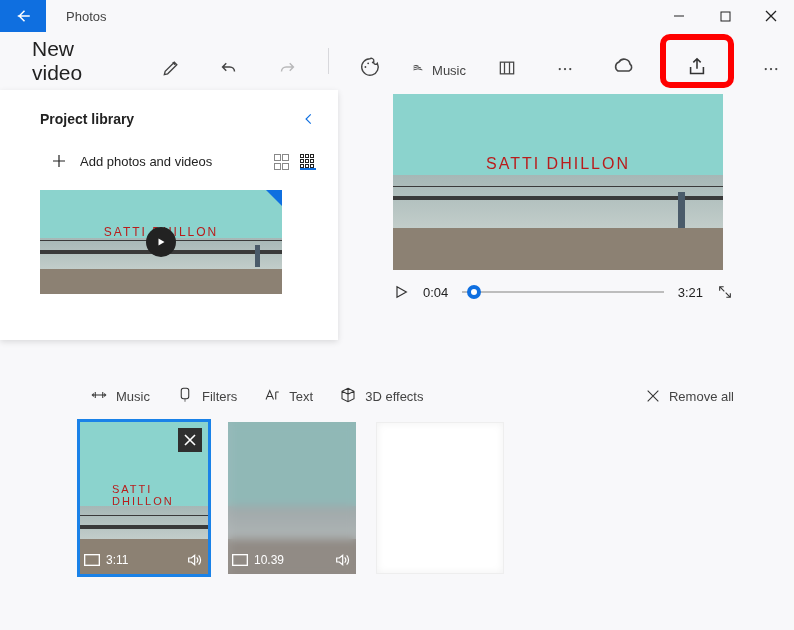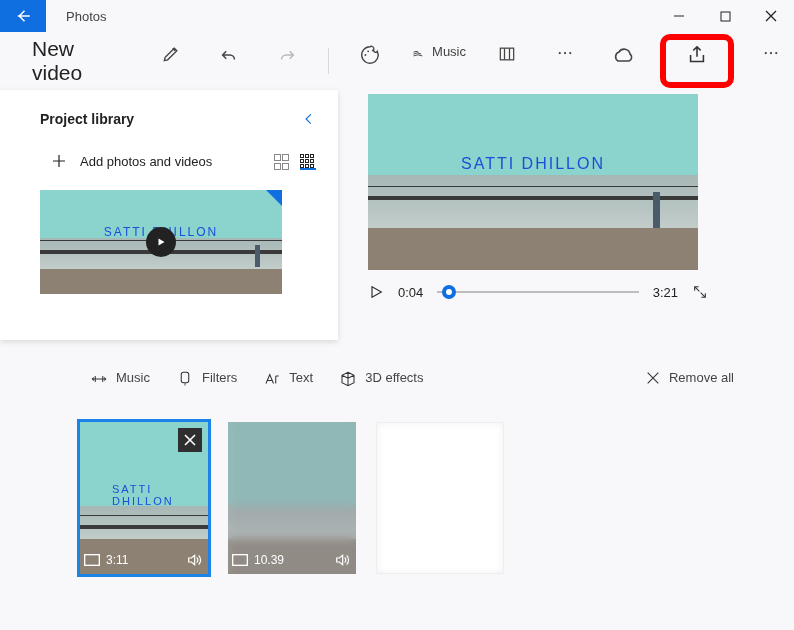--- a/index.html
+++ b/index.html
@@ -4,45 +4,45 @@
 <style>
   * { box-sizing: border-box; margin: 0; padding: 0; font-family: "Segoe UI", Arial, sans-serif; }
   body { width: 794px; height: 630px; background: #f8f8fa; overflow: hidden; font-size: 13px; color: #222; }
   .titlebar { height: 32px; display: flex; align-items: center; }
   .back { width: 46px; height: 100%; background: #0f6fe0; display:flex; align-items:center; justify-content:center; color:#fff; }
   .titlebar-title { margin-left: 20px; font-size: 13px; color:#444; flex:1; }
   .win-controls { display:flex; }
   .win-btn { width: 46px; height: 32px; display:flex; align-items:center; justify-content:center; }
   .toolbar { height: 58px; display:flex; align-items:center; padding-left: 32px; gap: 24px; }
   .title-main { font-size: 21px; font-weight: 400; color:#222; margin-right: 8px; }
-  .tool-btn { min-width: 34px; height: 34px; display:flex; align-items:flex-start; justify-content:center; gap:6px; color:#444; font-size:13px; }
+  .tool-btn { min-width: 34px; height: 34px; display:flex; align-items:flex-end; justify-content:center; gap:6px; color:#444; font-size:13px; }
   .vsep { width:1px; height:26px; background:#d8d8dc; }
   .right-push { margin-left:auto; display:flex; align-items:center; gap:20px; padding-right:6px; }
   .export-highlight { border: 6px solid #ff0000; border-radius:10px; padding: 4px 14px; }
-  .content-upper { display:flex; height: 250px; padding: 0 0 0 0; }
+  .content-upper { display:flex; height: 250px; padding: 0 0 0 0; gap: 25px; }
   .panel-card { width: 338px; background:#fff; box-shadow: 0 2px 6px rgba(0,0,0,.12); padding: 0 0 18px 0; margin-right: 30px; }
   .panel-head { display:flex; align-items:center; padding: 18px 22px 8px 40px; }
   .panel-head h2 { font-size:14px; font-weight:700; }
   .collapse-btn { margin-left:auto; color:#0f6fe0; font-size:20px; font-weight:300; }
   .add-row { display:flex; align-items:flex-end; padding: 14px 22px 14px 50px; gap:12px; font-size:13px; }
   .grid-icons { margin-left:auto; display:flex; gap:10px; }
   .grid-sm, .grid-lg { width:16px; height:16px; display:flex; flex-wrap:wrap; gap:1px; }
   .grid-sm span { width:7px; height:7px; border:1px solid #888; }
   .grid-lg { gap:1px; }
   .grid-lg span { width:4px; height:4px; border:1px solid #222; }
   .grid-lg.active { border-bottom:2px solid #0f6fe0; padding-bottom:2px; }
   .lib-thumb { margin: 6px 0 0 40px; width: 242px; height: 104px; position:relative; }
   .scene { width:100%; height:100%; position:relative; overflow:hidden; }
   .sky { position:absolute; inset:0; height:46%; background: #8bd3cd; }
   .sea { position:absolute; left:0; right:0; top:46%; height:30%; background: linear-gradient(#a6b7b6,#c2cdca); }
   .sand { position:absolute; left:0; right:0; bottom:0; height:24%; background: #8c8173; }
   .rail { position:absolute; left:0; right:0; top:58%; height:4px; background: #3a3a3a; }
   .rail::after { content:""; position:absolute; left:0; right:0; top:-10px; height:1px; background:#3a3a3a; }
   .person { position:absolute; right:22px; bottom:26%; width:5px; height:22px; background:#4a5b6a; }
-  .caption { position:absolute; top:40%; left:50%; transform:translate(-50%,-50%); color:#1d4ed8; font-size:12px; letter-spacing:2px; font-weight:300; }
+  .caption { position:absolute; top:40%; left:50%; transform:translate(-50%,-50%); color:#b91c1c; font-size:12px; letter-spacing:2px; font-weight:300; }
   .fold { position:absolute; right:0; top:0; width:0; height:0; border-top:16px solid #0f6fe0; border-left:16px solid transparent; }
   .play-circ { position:absolute; top:50%; left:50%; transform:translate(-50%,-50%); width:30px; height:30px; border-radius:50%; background:#222; display:flex; align-items:center; justify-content:center; }
   .play-circ svg { fill:#fff; }
   .preview { flex:1; padding: 0 30px 0 0; display:flex; flex-direction:column; }
   .preview-vid { width: 330px; height: 176px; position:relative; margin-top: 4px; }
   .player-row { display:flex; align-items:center; gap:14px; margin-top:14px; width:340px; }
   .pb-track { flex:1; height:2px; background:#bdbdbd; position:relative; }
   .pb-thumb { position:absolute; left:6%; top:50%; transform:translate(-50%,-50%); width:14px; height:14px; border-radius:50%; background:#fff; border:4px solid #0f6fe0; }
   .timeline { padding: 30px 0 0 50px; }
   .tl-tools { display:flex; align-items:center; gap:26px; font-size:13px; color:#333; padding-left: 40px; }

